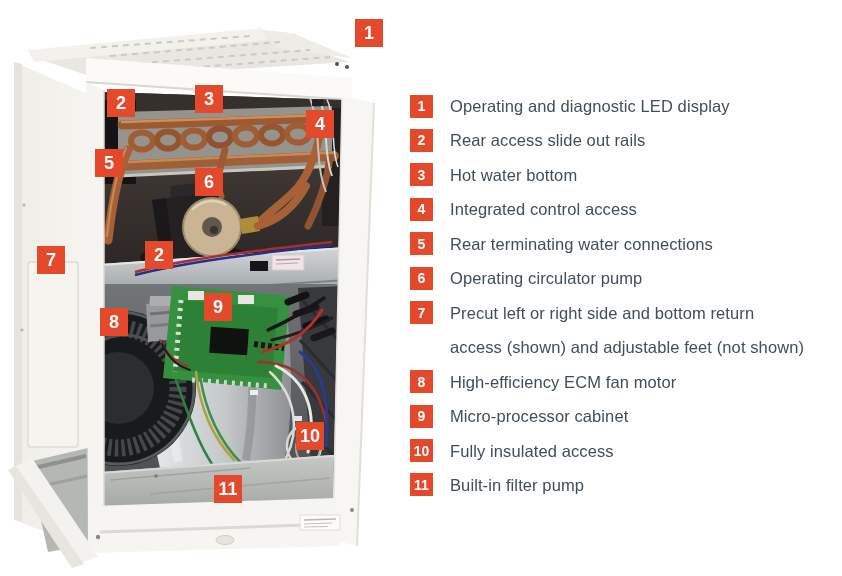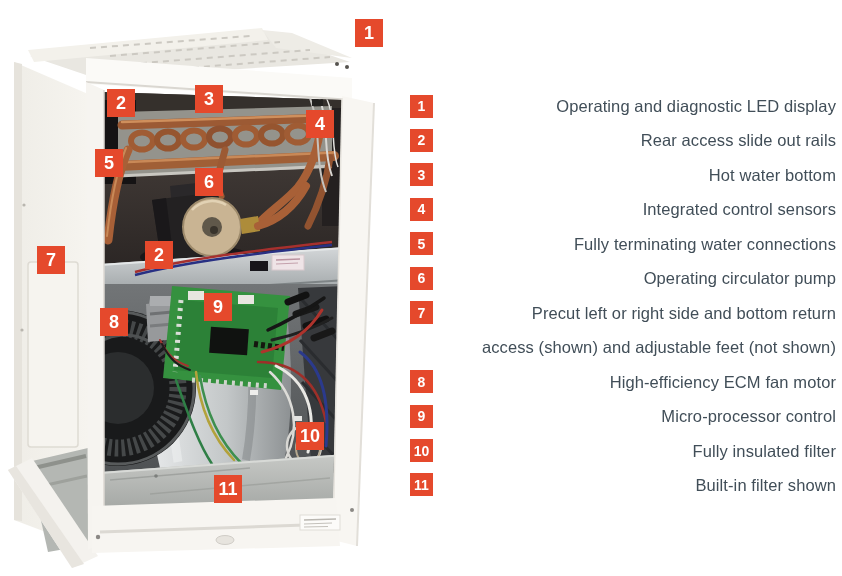--- a/index.html
+++ b/index.html
@@ -22,21 +22,21 @@
   }
   .callout-badge{width:28px;height:28px;font-size:18px;}
   .legend{position:absolute;left:410px;top:89px;width:426px;}
   .legend-row{display:flex;align-items:flex-start;}
   .legend-badge{
     flex:0 0 23px;width:23px;height:23px;font-size:14px;margin-top:5.5px;
     position:relative;
   }
   .legend-text{
     margin-left:17px;font-size:16.5px;line-height:34.45px;color:var(--legend-text);
-    white-space:pre-line;letter-spacing:0.1px;width:386px;text-align:right;
+    white-space:pre-line;letter-spacing:0.1px;width:386px;
   }
 </style>
 </head>
 <body>
 
 <div class="stage">
 
   <div class="figure">
     <svg width="400" height="576" viewBox="0 0 400 576">
       <defs>
@@ -277,46 +277,46 @@
     <div class="legend-row">
       <span class="badge legend-badge">2</span>
       <span class="legend-text">Rear access slide out rails</span>
     </div>
     <div class="legend-row">
       <span class="badge legend-badge">3</span>
       <span class="legend-text">Hot water bottom</span>
     </div>
     <div class="legend-row">
       <span class="badge legend-badge">4</span>
-      <span class="legend-text">Integrated control sensors</span>
+      <span class="legend-text">Integrated control access</span>
     </div>
     <div class="legend-row">
       <span class="badge legend-badge">5</span>
-      <span class="legend-text">Fully terminating water connections</span>
+      <span class="legend-text">Rear terminating water connections</span>
     </div>
     <div class="legend-row">
       <span class="badge legend-badge">6</span>
       <span class="legend-text">Operating circulator pump</span>
     </div>
     <div class="legend-row">
       <span class="badge legend-badge">7</span>
       <span class="legend-text">Precut left or right side and bottom return
 access (shown) and adjustable feet (not shown)</span>
     </div>
     <div class="legend-row">
       <span class="badge legend-badge">8</span>
       <span class="legend-text">High-efficiency ECM fan motor</span>
     </div>
     <div class="legend-row">
       <span class="badge legend-badge">9</span>
-      <span class="legend-text">Micro-processor control</span>
+      <span class="legend-text">Micro-processor cabinet</span>
     </div>
     <div class="legend-row">
       <span class="badge legend-badge">10</span>
-      <span class="legend-text">Fully insulated filter</span>
+      <span class="legend-text">Fully insulated access</span>
     </div>
     <div class="legend-row">
       <span class="badge legend-badge">11</span>
-      <span class="legend-text">Built-in filter shown</span>
+      <span class="legend-text">Built-in filter pump</span>
     </div>
   </div>
 
 </div>
 
 </body></html>

